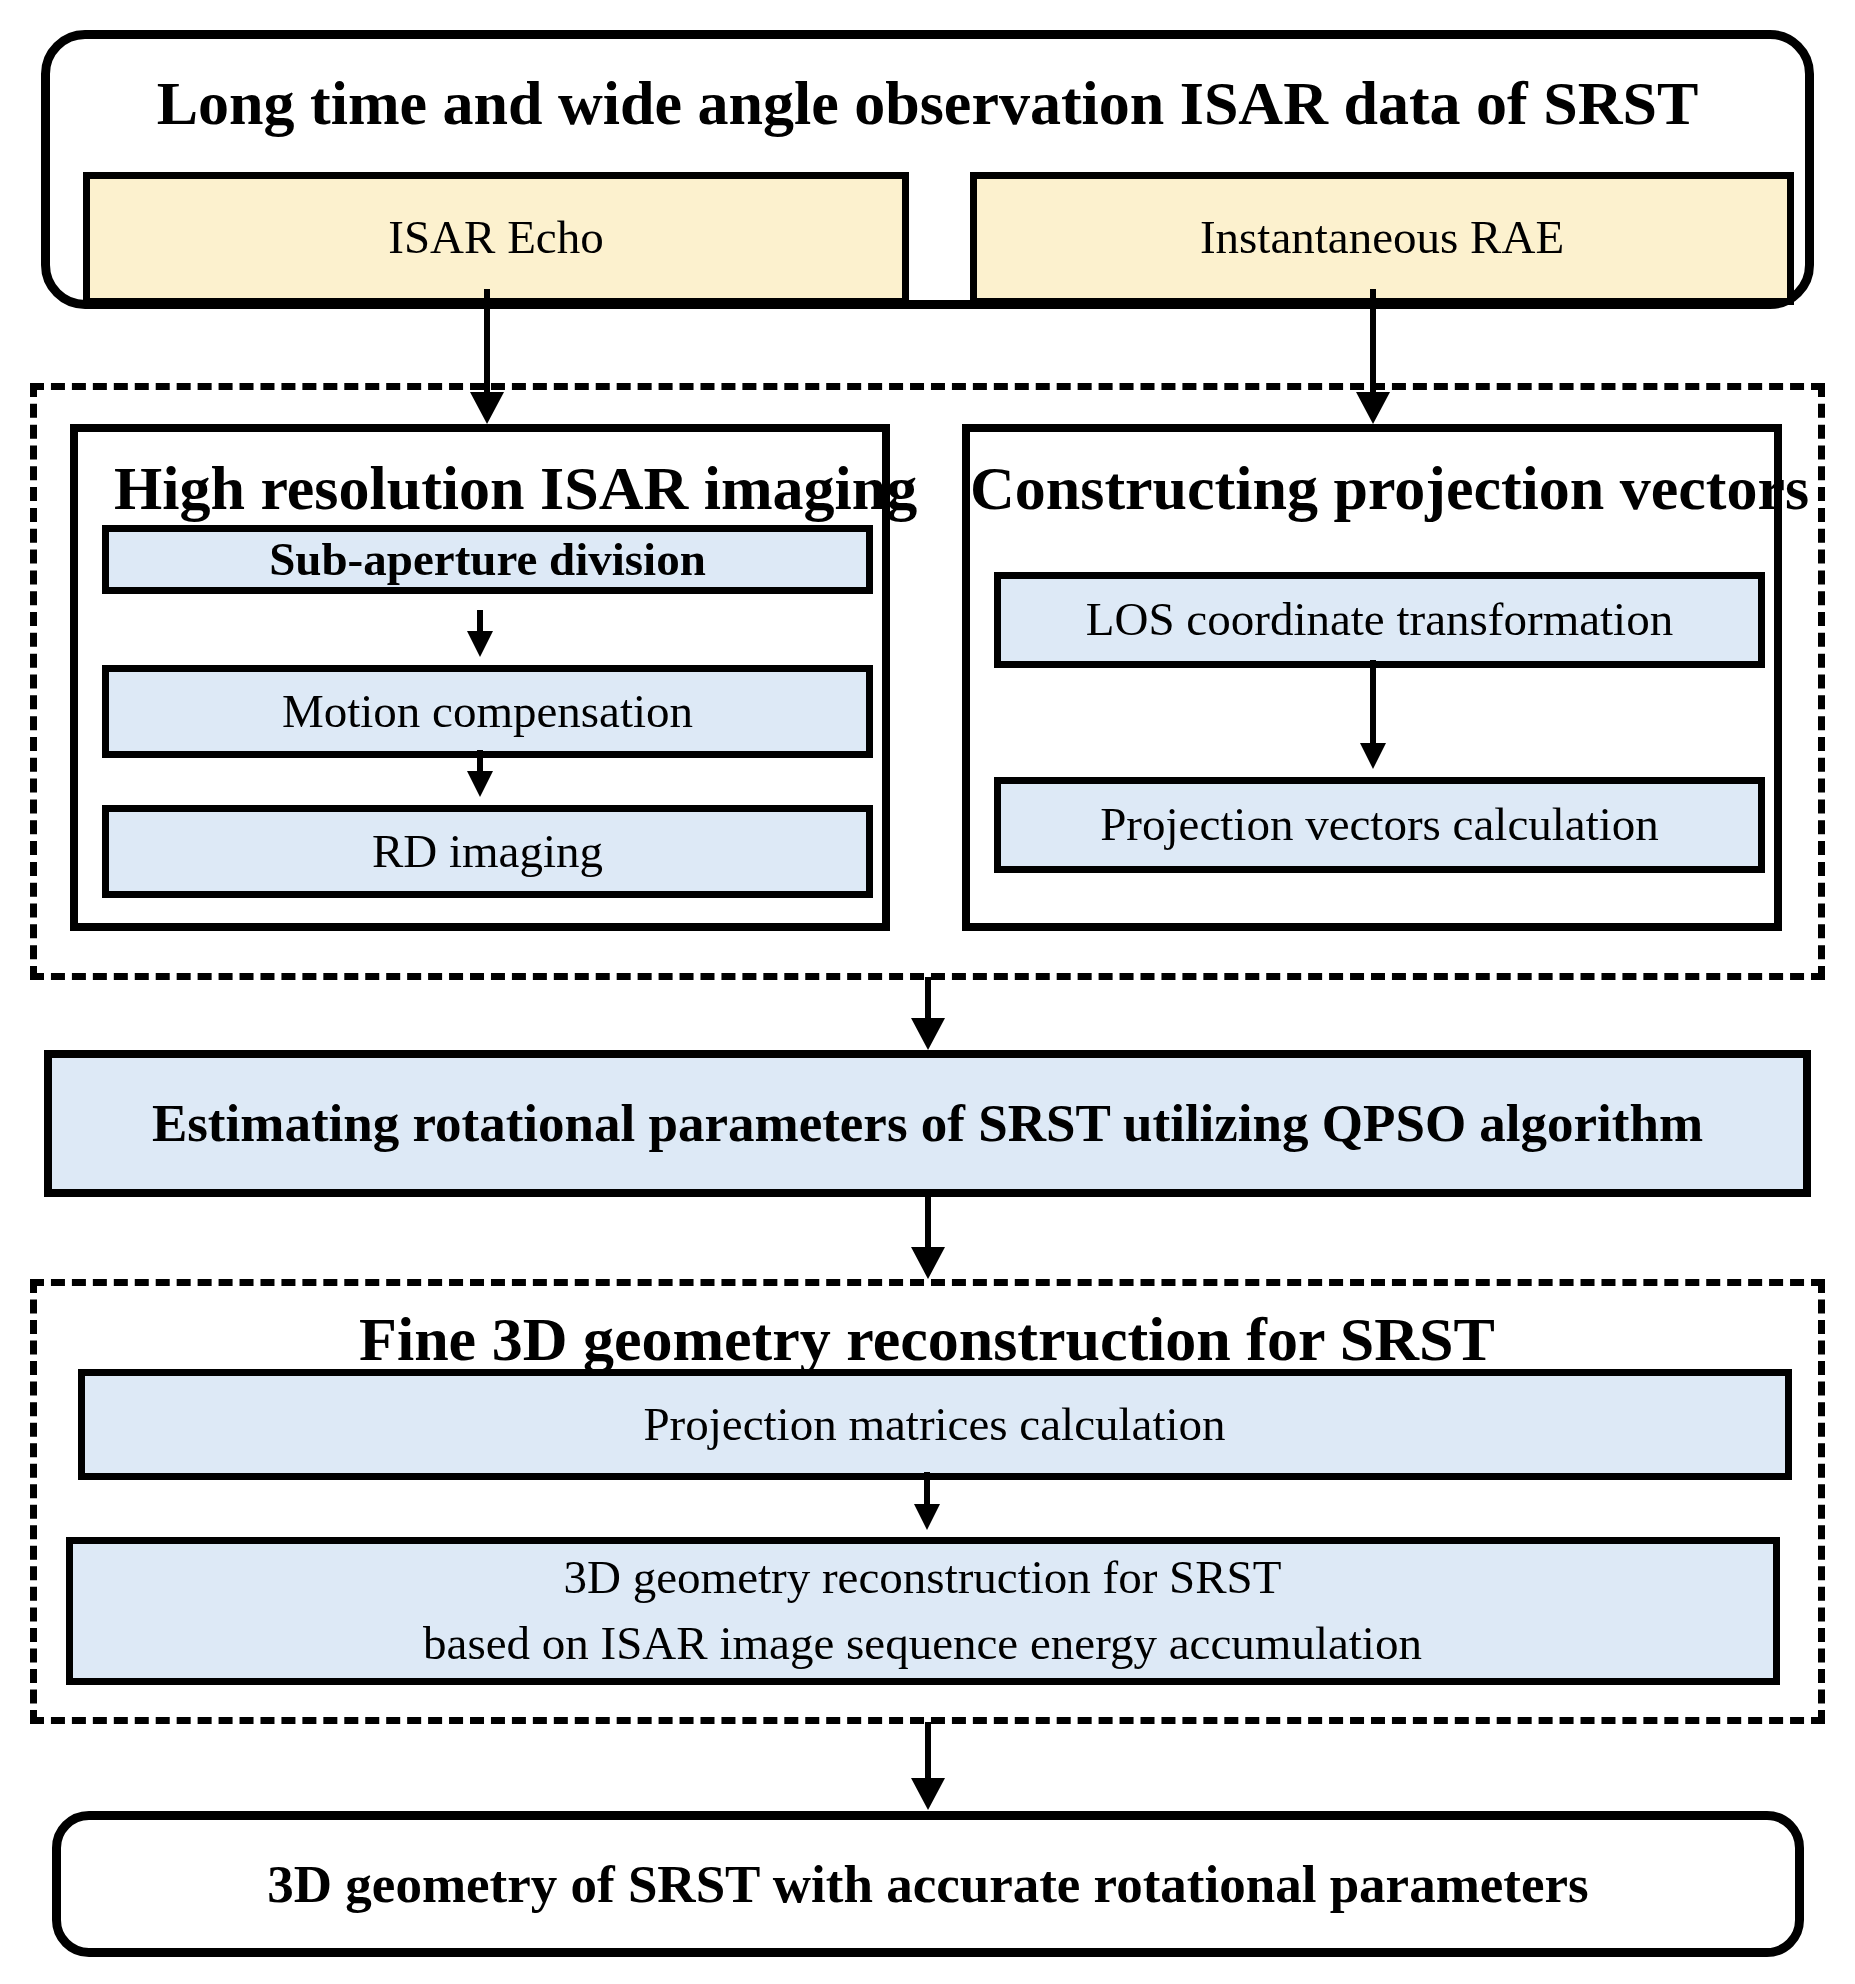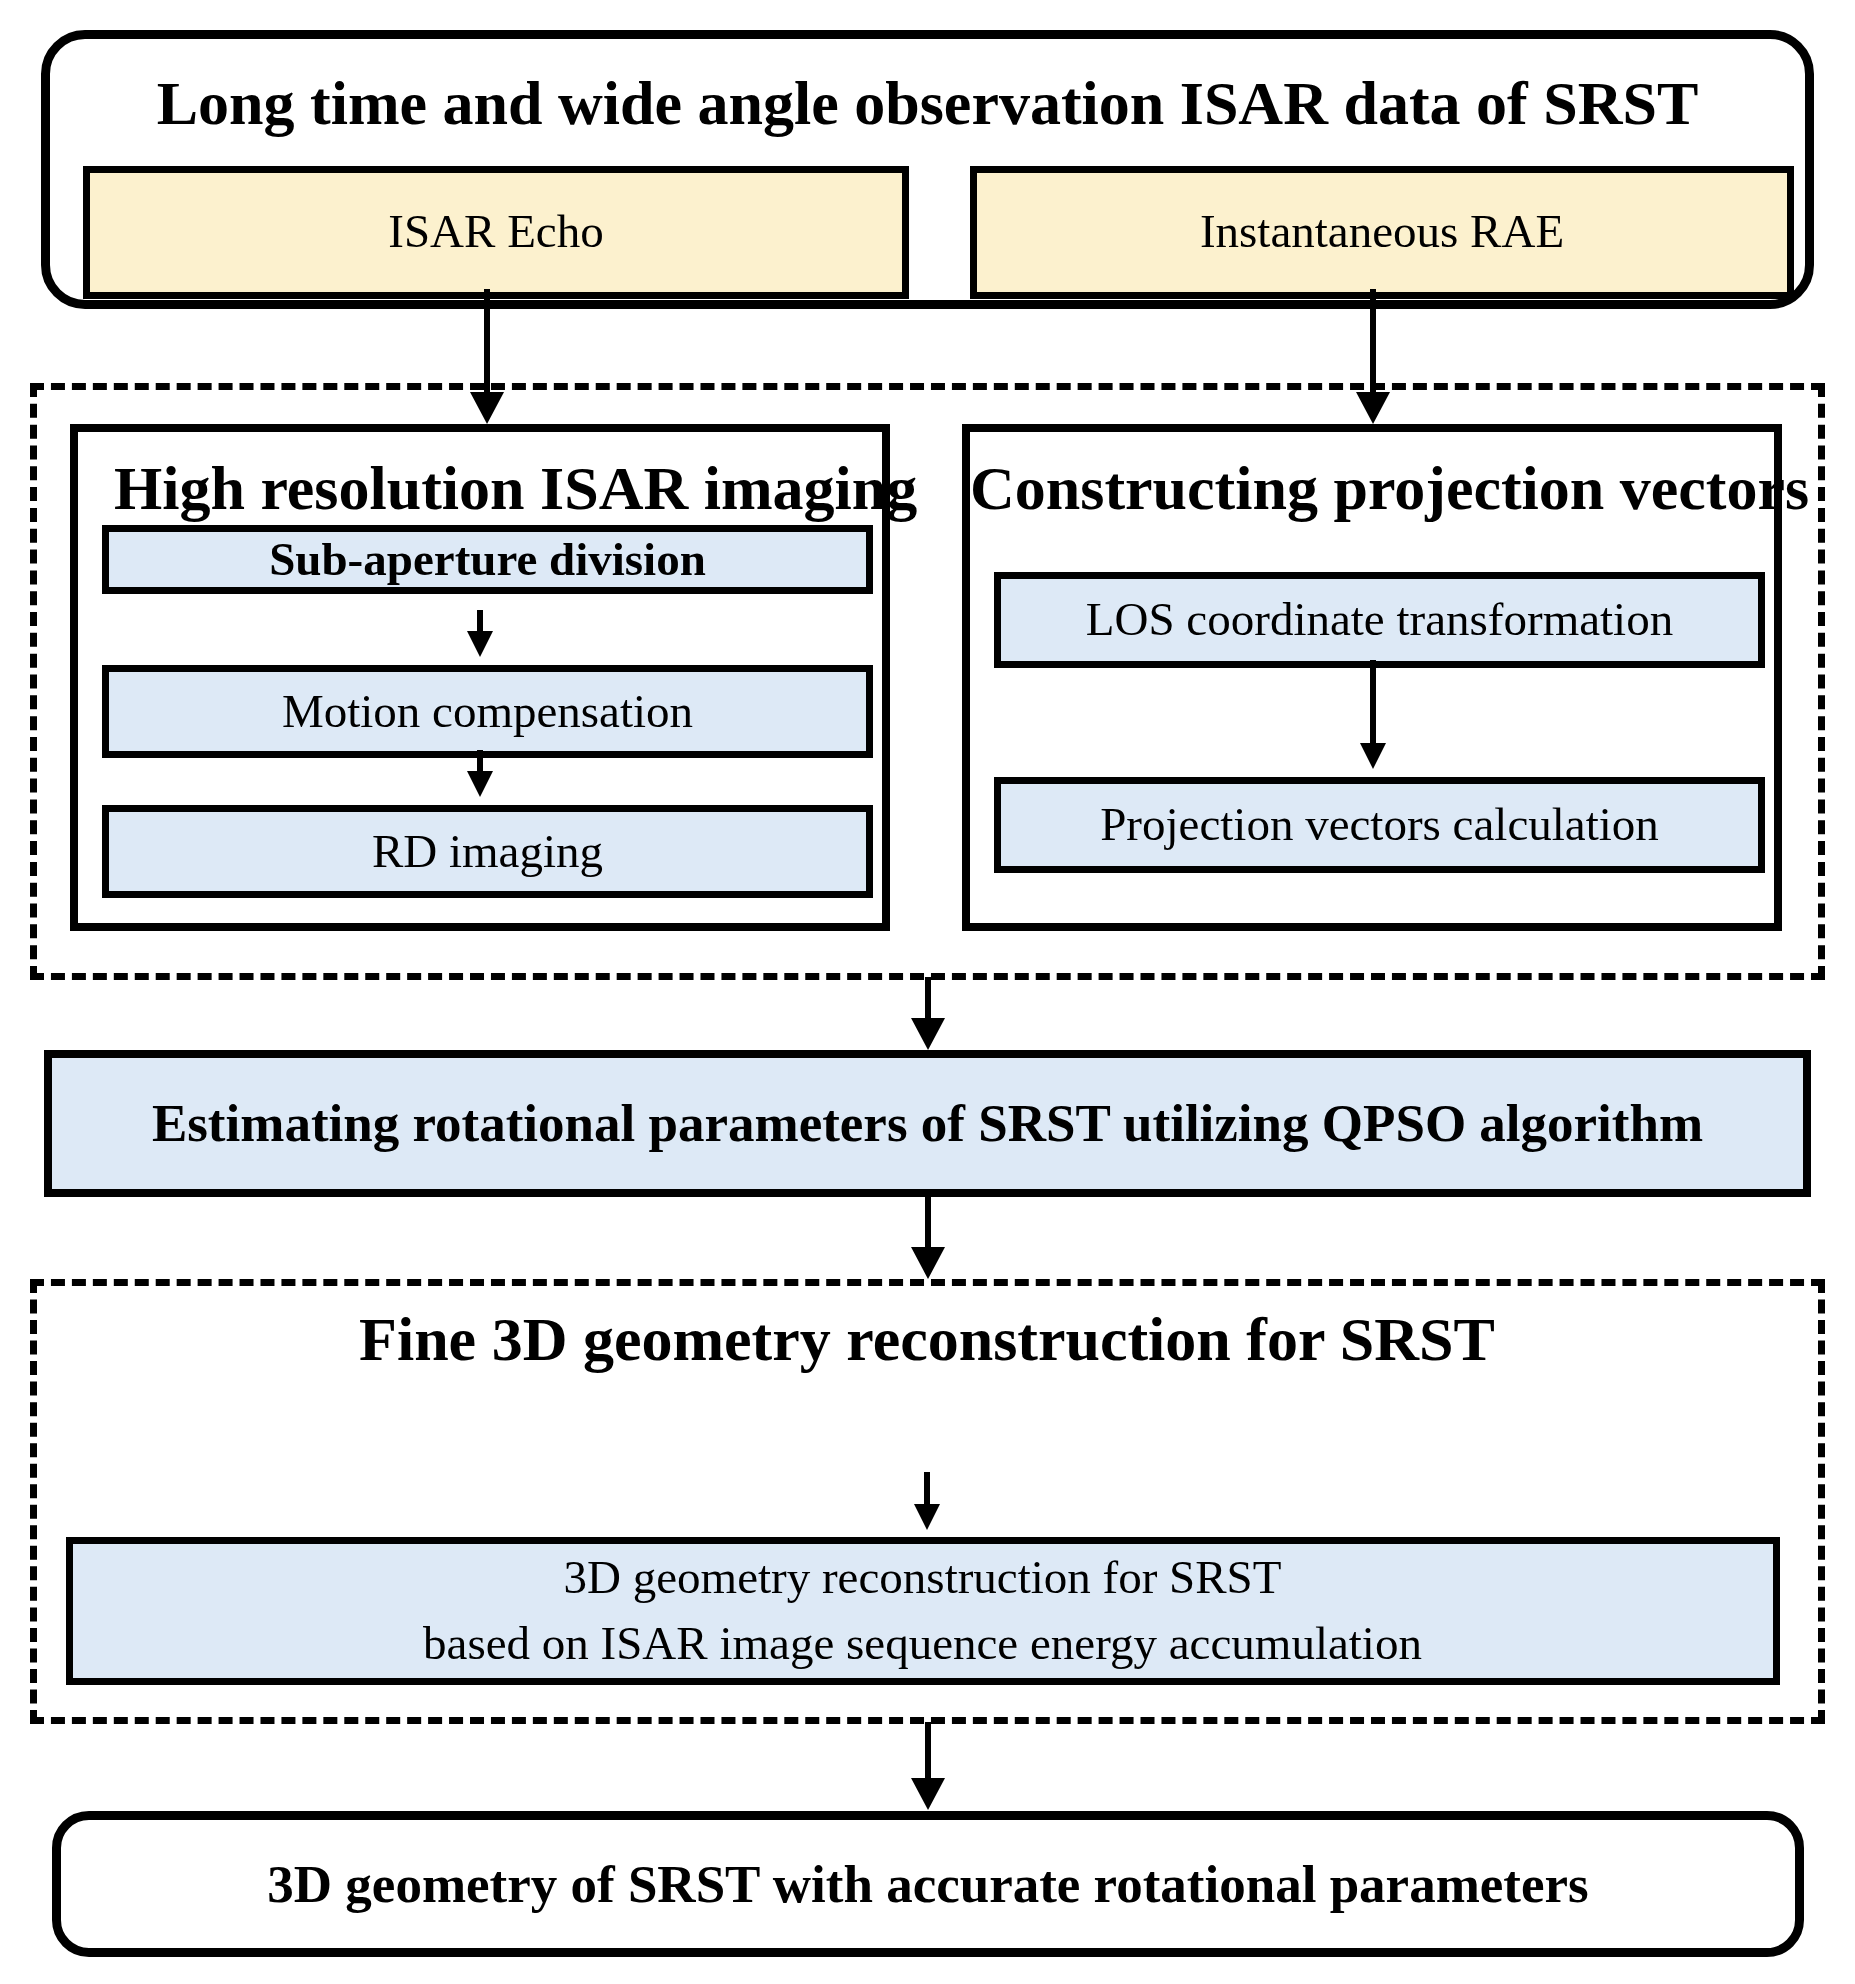--- a/index.html
+++ b/index.html
@@ -52,21 +52,21 @@
   .fill-box{
     position:absolute;
     box-sizing:border-box;
     border:7.4px solid var(--line,#000);
     display:flex;
     align-items:center;
     justify-content:center;
     text-align:center;
     z-index:3;
   }
-  .yellow{background:var(--input-fill,#FCF1CE);}
+  .yellow{background:var(--input-fill,#FCF1CE);margin-top:6px;}
   .blue{background:var(--process-fill,#DDE9F6);}
   .box-label{
     font-size:47px;
     line-height:1.3;
     white-space:nowrap;
   }
   .bold-label{font-weight:bold;font-size:53px;}
   .two-line .box-label{white-space:normal;}
   .line-block{display:block;white-space:nowrap;line-height:1.4;}
   
@@ -166,20 +166,23 @@
     <span class="box-label bold-label">Estimating rotational parameters of SRST utilizing QPSO algorithm</span>
   </div>
 
   <div class="arrow" style="left:911px;top:1197px;height:82px;">
     <i class="stem"></i>
     <i class="head"></i>
   </div>
 
   <section class="dashed-container" style="left:29.5px;top:1279px;width:1795px;height:445px;">
     <div class="section-title" style="margin-top:17.7px;">Fine 3D geometry reconstruction for SRST</div>
+    <div class="fill-box blue" style="left:41px;top:83px;width:1714px;height:111px;">
+      <span class="box-label">Projection matrices calculation</span>
+    </div>
     <div class="fill-box blue two-line" style="left:29px;top:251px;width:1714px;height:148px;">
       <span class="box-label">
         <span class="line-block">3D geometry reconstruction for SRST</span>
         <span class="line-block">based on ISAR image sequence energy accumulation</span>
       </span>
     </div>
   </section>
   <div class="arrow small" style="left:914px;top:1472px;height:58px;">
     <i class="stem"></i>
     <i class="head"></i>

